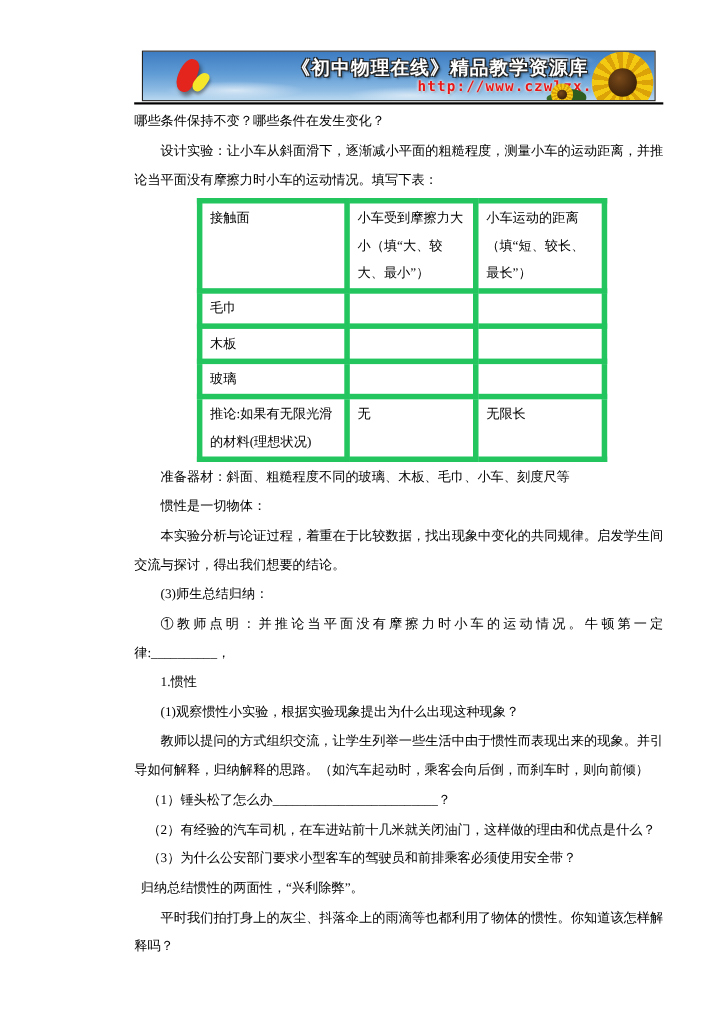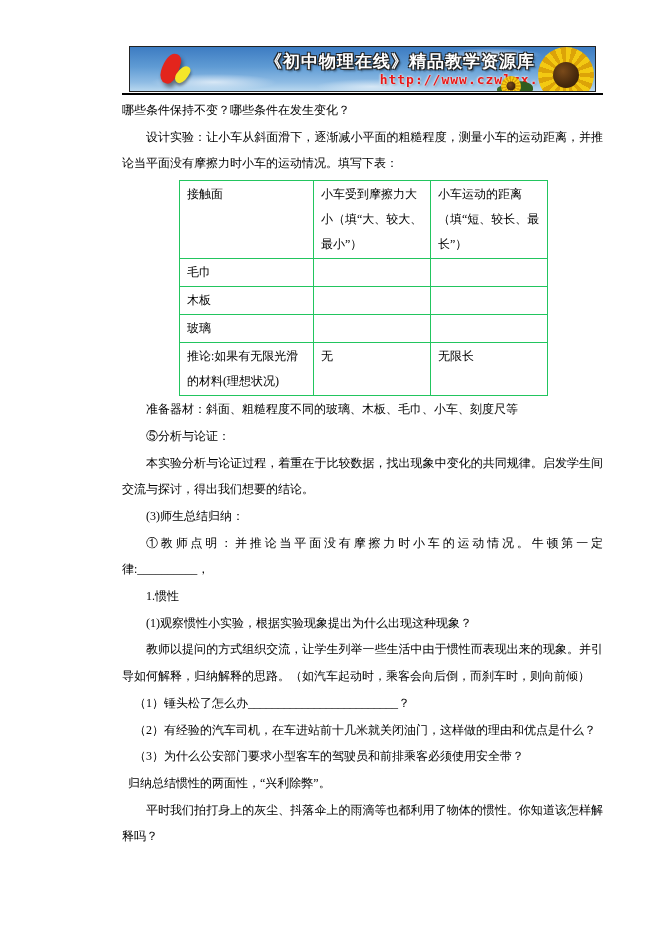--- a/index.html
+++ b/index.html
@@ -96,21 +96,21 @@
 
   table.exp-table {
     border-collapse: collapse;
     table-layout: fixed;
     width: 368px;
     margin: 3px 0 0 57px;
     font-size:12px; line-height:25px;
     text-align:left;
   }
   table.exp-table td {
-    border:1px solid #22c55e;
+    border:5px solid #22c55e;
     padding:1px 7px;
     vertical-align:top;
     text-indent:0;
     overflow:hidden;
   }
 </style>
 </head>
 <body>
 
 <div class="page">
@@ -162,21 +162,21 @@
       </tr>
       <tr>
         <td>推论:如果有无限光滑的材料(理想状况)</td>
         <td>无</td>
         <td>无限长</td>
       </tr>
     </tbody>
       </table>
 
     <p class="ind-2">准备器材：斜面、粗糙程度不同的玻璃、木板、毛巾、小车、刻度尺等</p>
-    <p class="ind-2">⑤分析与论证：</p>
+    <p class="ind-2">惯性是一切物体：</p>
     <p class="ind-2">本实验分析与论证过程，着重在于比较数据，找出现象中变化的共同规律。启发学生间交流与探讨，得出我们想要的结论。</p>
     <p class="ind-2">(3)师生总结归纳：</p>
     <p class="ind-2">①教师点明：并推论当平面没有摩擦力时小车的运动情况。牛顿第一定律:__________，</p>
     <p class="ind-2">1.惯性</p>
     <p class="ind-2">(1)观察惯性小实验，根据实验现象提出为什么出现这种现象？</p>
     <p class="ind-2">教师以提问的方式组织交流，让学生列举一些生活中由于惯性而表现出来的现象。并引导如何解释，归纳解释的思路。（如汽车起动时，乘客会向后倒，而刹车时，则向前倾）</p>
     <p class="ind-1">（1）锤头松了怎么办_________________________？</p>
     <p class="ind-1">（2）有经验的汽车司机，在车进站前十几米就关闭油门，这样做的理由和优点是什么？</p>
     <p class="ind-1">（3）为什么公安部门要求小型客车的驾驶员和前排乘客必须使用安全带？</p>
     <p class="ind-05">归纳总结惯性的两面性，“兴利除弊”。</p>

